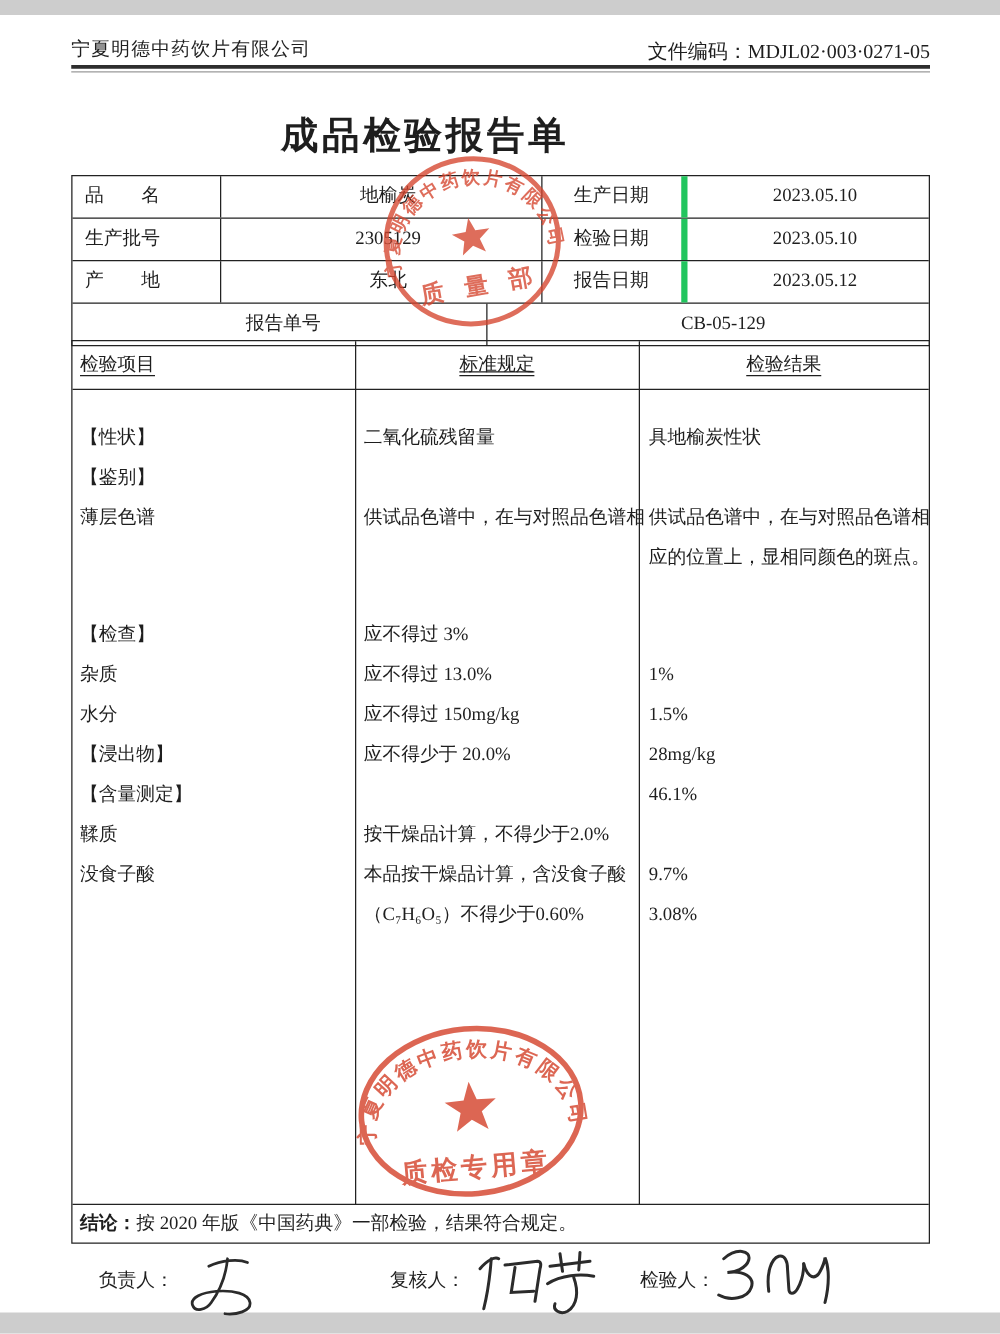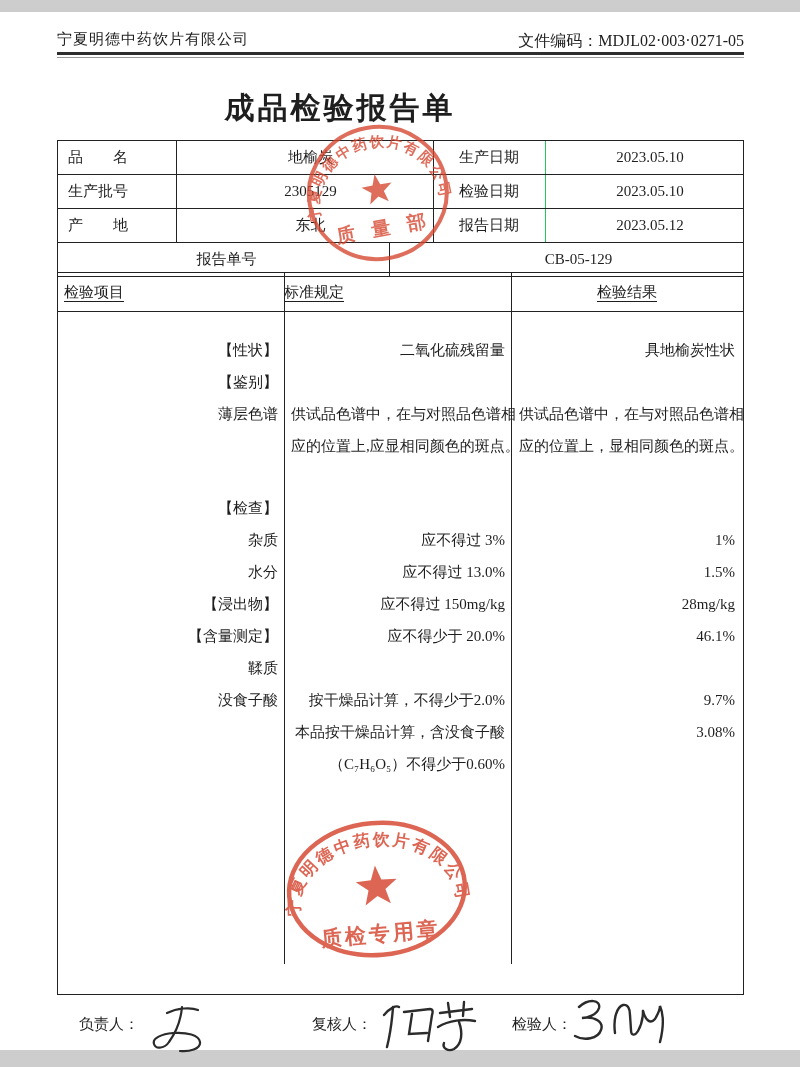--- a/index.html
+++ b/index.html
@@ -21,40 +21,40 @@
     font-size:30px;font-weight:bold;letter-spacing:3px;}
 
   
   .info{position:absolute;left:57px;top:140px;width:685px;border:1px solid #222;}
   .irow{display:flex;height:33px;line-height:33px;font-size:15px;}
   .irow + .irow{border-top:1px solid #222;}
   .ic{box-sizing:border-box;overflow:hidden;white-space:nowrap;text-align:center;}
   .ic.l1{width:74px;padding-left:6px;}
   .ic.v1{width:257px;padding-left:11px;border-left:1px solid #222;margin-left:44px;}
   .ic.l2{width:93px;padding-left:18px;border-left:1px solid #222;}
-  .ic.v2{flex:1;padding-left:11px;border-left:1px solid #22c55e;margin-left:19px;}
+  .ic.v2{flex:1;padding-left:11px;border-left:5px solid #22c55e;margin-left:19px;}
   .ic.rl{width:331px;padding-left:6px;}
   .ic.rv{flex:1;padding-left:24px;border-left:1px solid #222;}
 
   
   .tests{position:absolute;left:57px;top:272px;width:685px;height:721px;border:1px solid #222;box-sizing:content-box;}
   .thead{display:flex;height:38px;line-height:38px;font-size:15px;border-bottom:1px solid #222;}
   .th{box-sizing:border-box;}
   .th.c1{width:226px;padding-left:6px;}
-  .th.c2{width:227px;}
+  .th.c2{width:227px;text-align:center;text-decoration:underline;}
   .th.c3{flex:1;text-align:center;}
   .th span{text-decoration:underline;text-underline-offset:4px;margin-top:22px;}
   .vline{position:absolute;top:0;width:1px;height:691px;background:#222;}
   .vline.a{left:226px;}
   .vline.b{left:453px;}
   .bcol{position:absolute;top:39px;font-size:15px;}
   .bcol.c1{left:6px;width:214px;}
   .bcol.c2{left:233px;width:214px;}
   .bcol.c3{left:461px;width:216px;}
-  .tl{min-height:32px;line-height:32px;white-space:nowrap;text-align:right;}
+  .tl{min-height:32px;line-height:32px;white-space:nowrap;}
   .tl.mt-top{margin-top:22px;}
   .tl.mt-gap{margin-top:30px;}
 
   .conclusion{position:absolute;left:0;right:0;bottom:0;height:30px;line-height:30px;
     border-top:1px solid #222;font-size:15px;padding-left:6px;}
   .conclusion b{font-weight:bold;}
 
   
   .stamp{position:absolute;}
   .stamp.dept{left:300px;top:118px;transform:rotate(-10deg);}
@@ -128,21 +128,20 @@
     <div class="tl">【含量测定】</div>
     <div class="tl">鞣质</div>
     <div class="tl">没食子酸</div>
     <div class="tl"></div>
   </div>
 
   <div class="bcol c2">
     <div class="tl mt-top">二氧化硫残留量</div>
     <div class="tl"></div>
     <div class="tl">供试品色谱中，在与对照品色谱相</div>
-    <div class="tl">应的位置上,应显相同颜色的斑点。</div>
     <div class="tl mt-gap"></div>
     <div class="tl">应不得过 3%</div>
     <div class="tl">应不得过 13.0%</div>
     <div class="tl">应不得过 150mg/kg</div>
     <div class="tl">应不得少于 20.0%</div>
     <div class="tl"></div>
     <div class="tl">按干燥品计算，不得少于2.0%</div>
     <div class="tl">本品按干燥品计算，含没食子酸</div>
     <div class="tl">（C₇H₆O₅）不得少于0.60%</div>
   </div>
@@ -156,20 +155,21 @@
     <div class="tl">1%</div>
     <div class="tl">1.5%</div>
     <div class="tl">28mg/kg</div>
     <div class="tl">46.1%</div>
     <div class="tl"></div>
     <div class="tl">9.7%</div>
     <div class="tl">3.08%</div>
     <div class="tl"></div>
   </div>
 
+  <div class="conclusion"><b>结论：</b><span>按 2020 年版《中国药典》一部检验，结果符合规定。</span></div>
 </div>
 
 <svg class="stamp dept" width="156" height="152" viewBox="0 0 156 152">
   <g stroke="#d5452e" fill="#d5452e" opacity="0.78">
     <ellipse cx="78" cy="75" rx="69" ry="66" fill="none" stroke-width="4"></ellipse>
     <path id="arcDept" d="M 18 96 A 61 57 0 1 1 138 96" fill="none" stroke="none"></path>
     <text font-size="14.5" letter-spacing="2" stroke="none" font-weight="bold">
       <textPath href="#arcDept" startOffset="50%" text-anchor="middle">宁夏明德中药饮片有限公司</textPath>
     </text>
     <path stroke="none" transform="translate(78,72)" d="M0,-16 L3.9,-5.3 L15.2,-4.9 L6.3,2 L9.4,12.9 L0,6.6 L-9.4,12.9 L-6.3,2 L-15.2,-4.9 L-3.9,-5.3 Z"></path>

